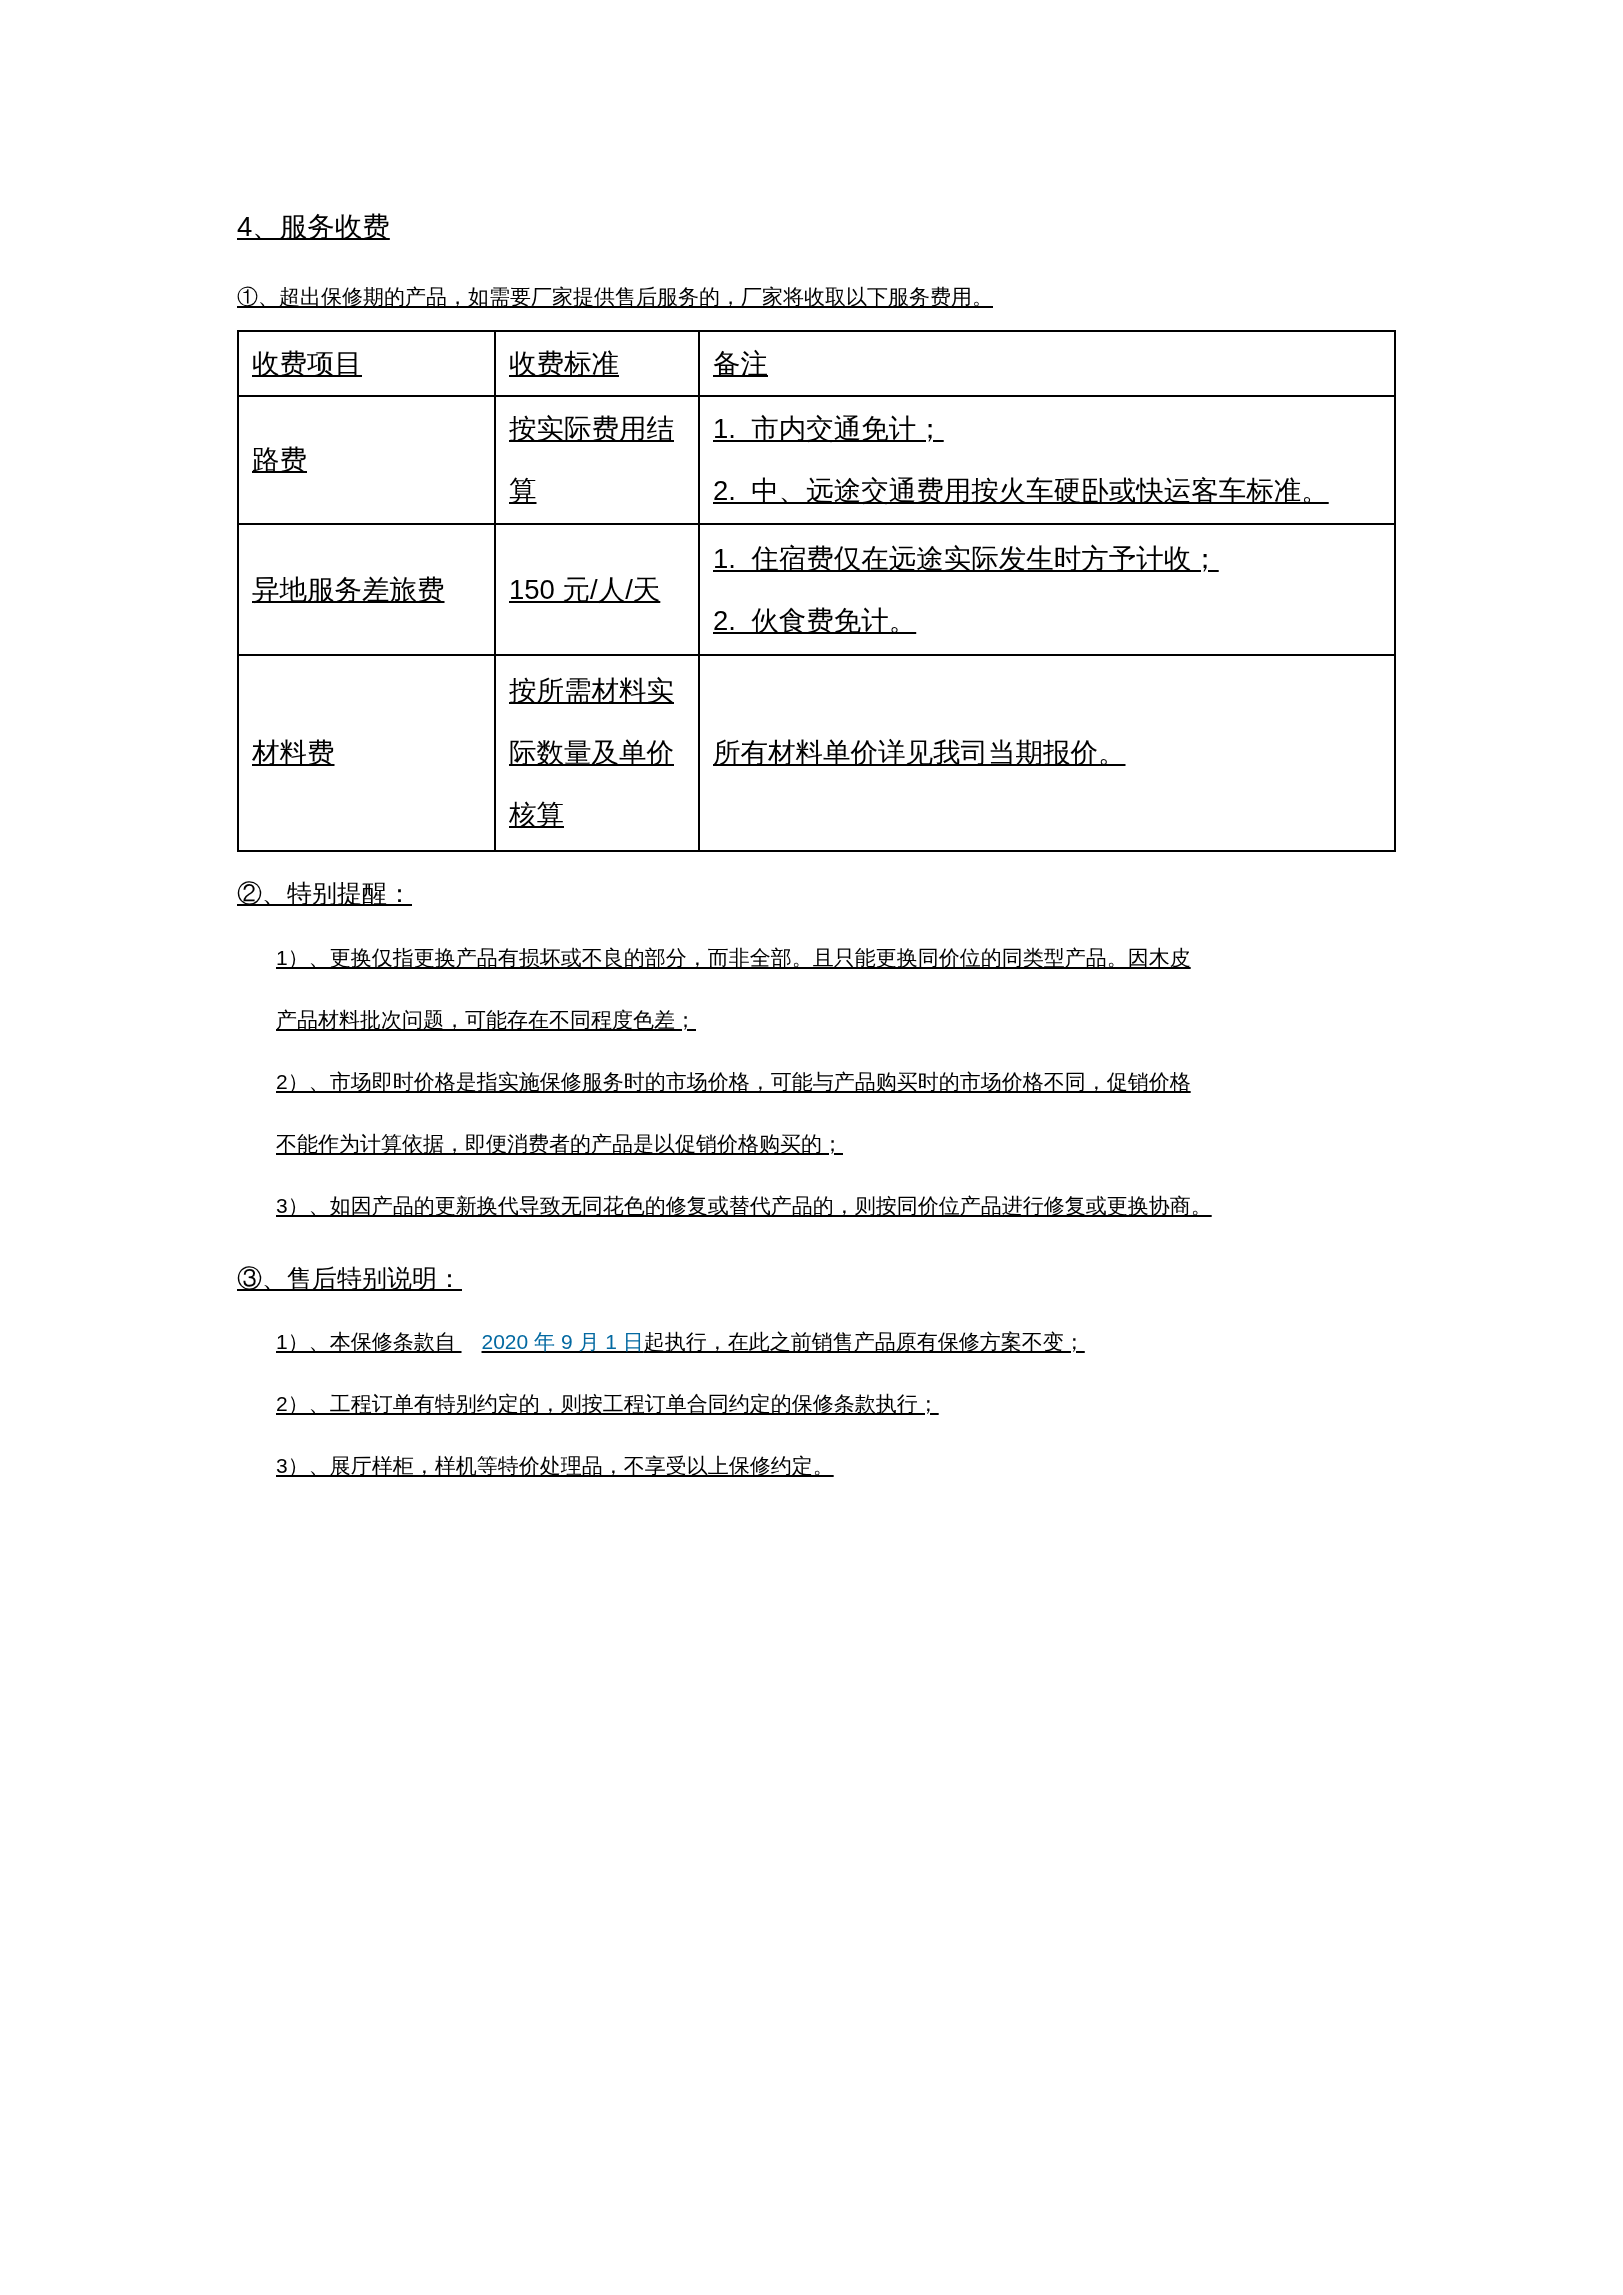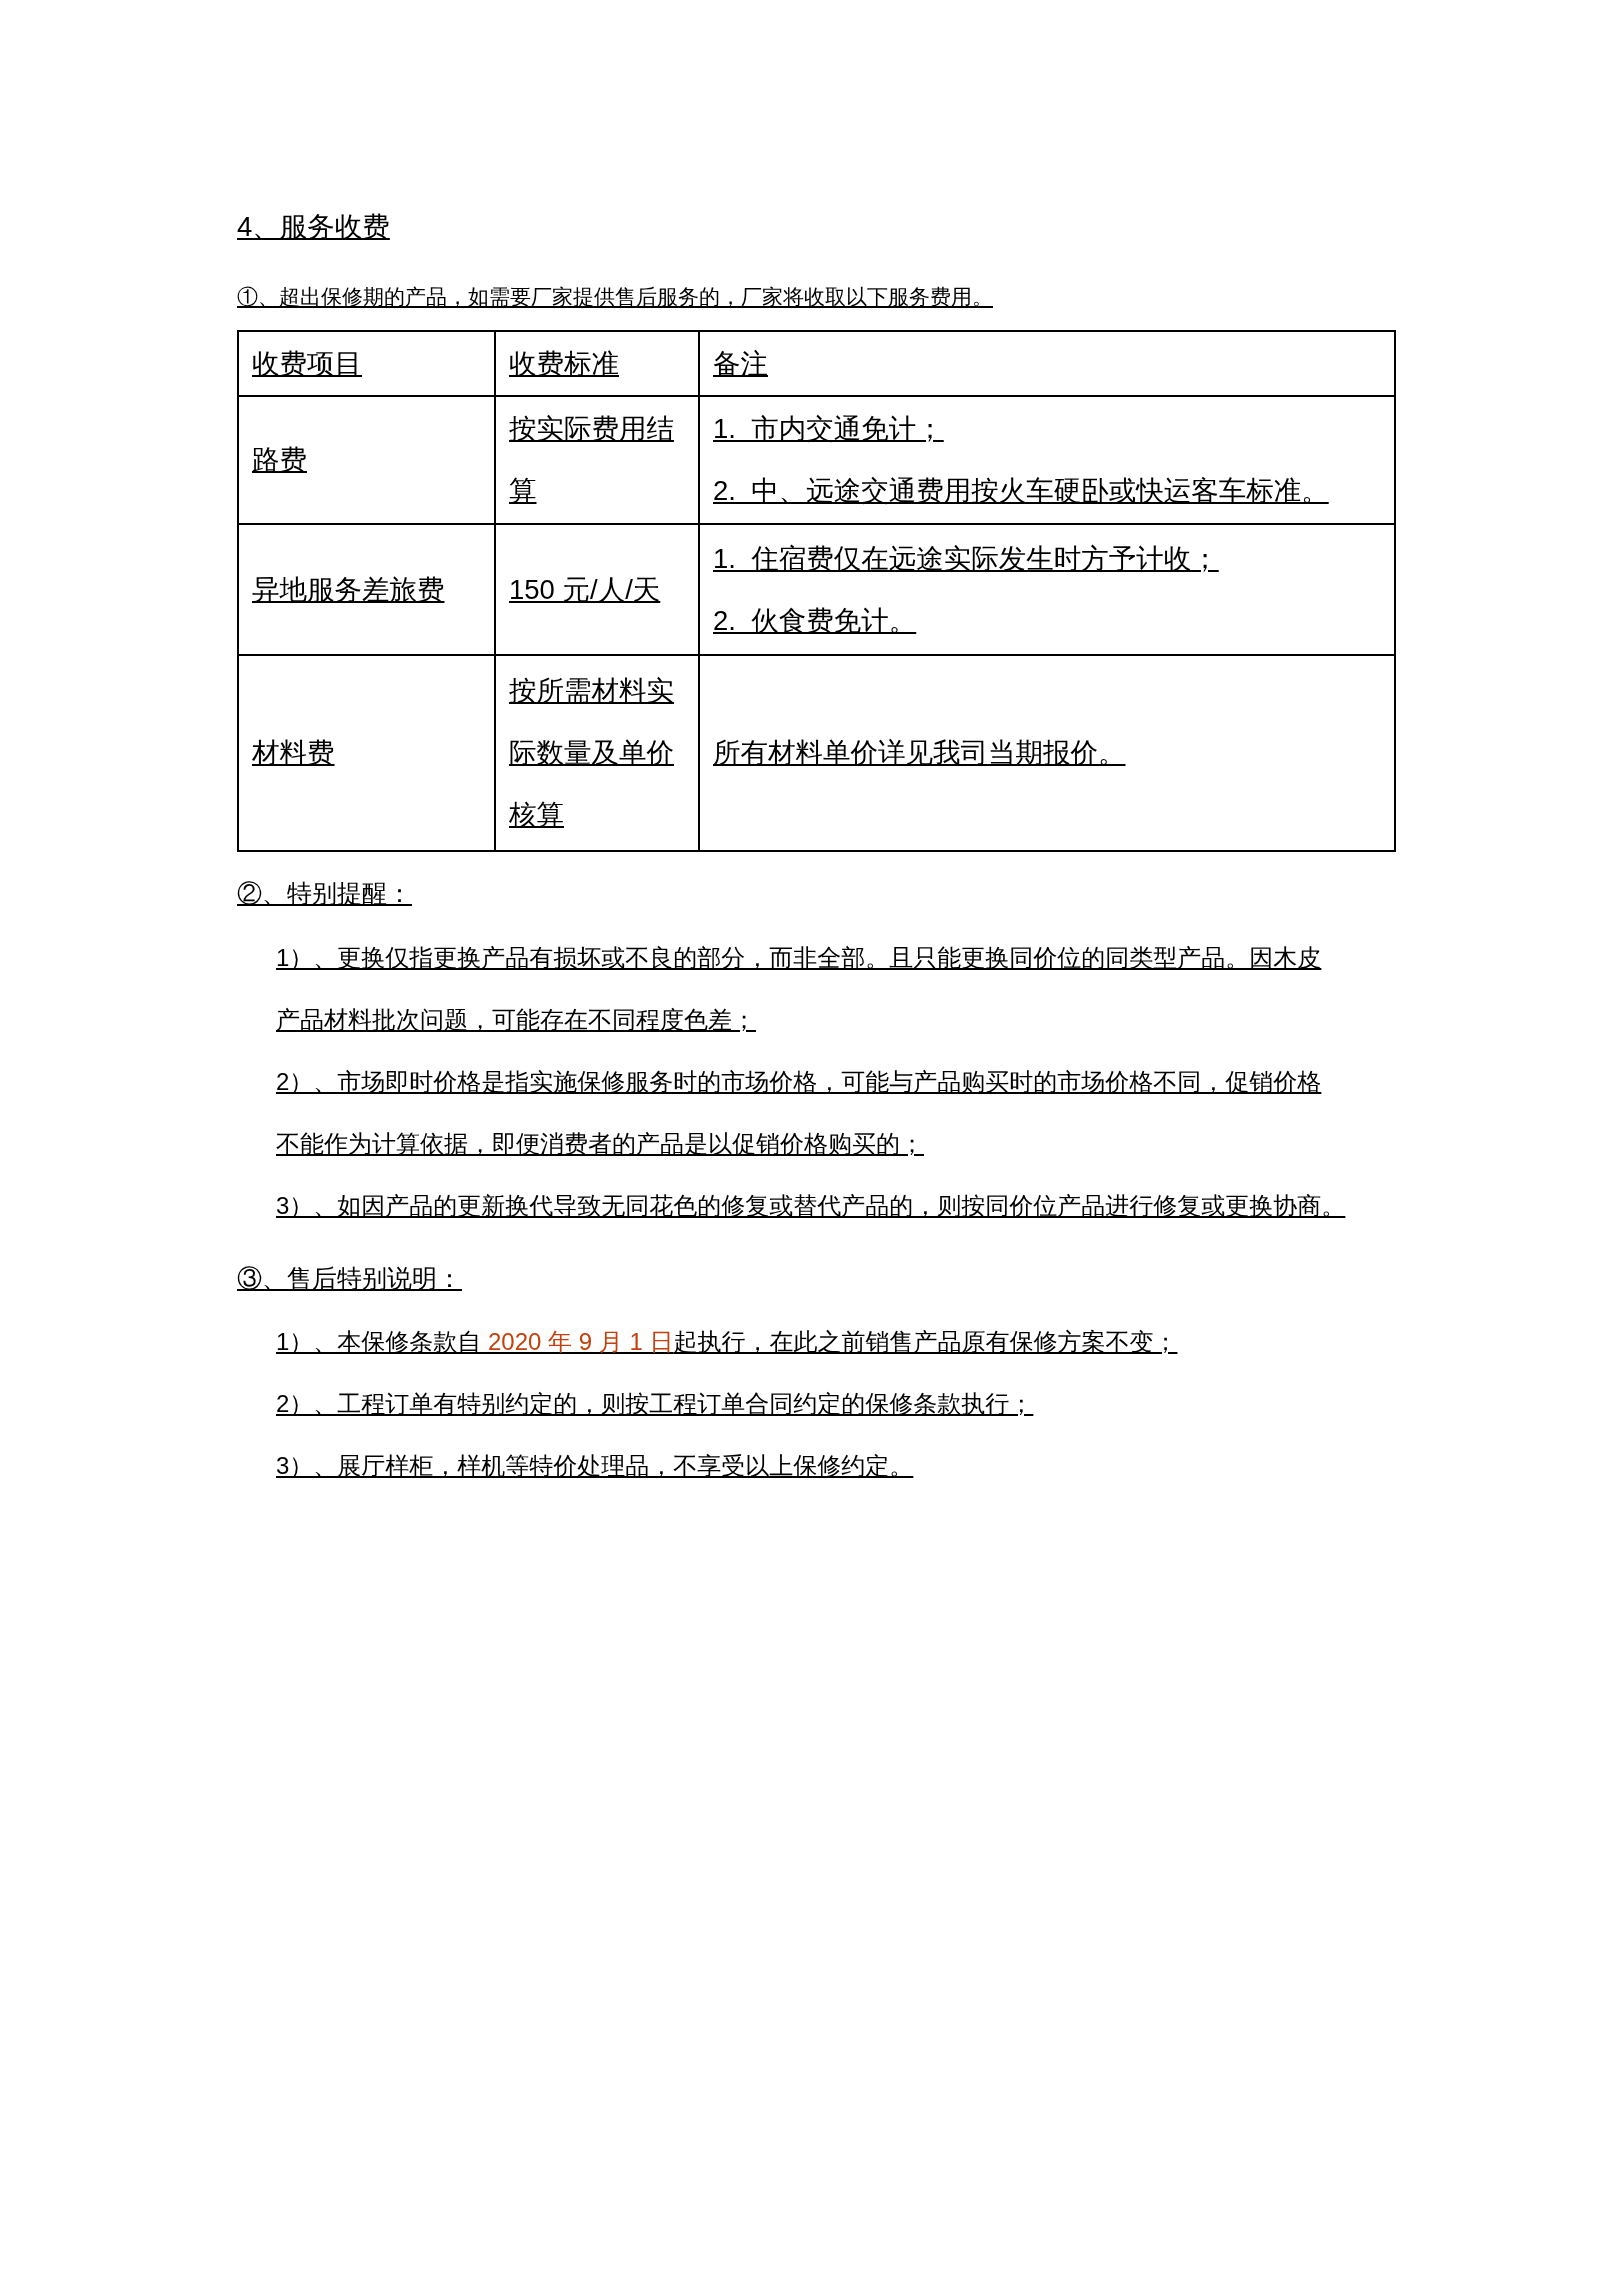--- a/index.html
+++ b/index.html
@@ -62,21 +62,21 @@
   tr.row-travel { height: 131px; }
   tr.row-material { height: 196px; }
   .h2 {
     font-size: 25px;
     line-height: 38px;
     margin: 22px 0 0 0;
     white-space: pre;
   }
   .plist { margin-top: 14.4px; }
   .pline {
-    font-size: 24px;
+    font-size: 21px;
     line-height: 62px;
     padding-left: 39px;
     white-space: pre;
   }
   .red-text { color: #ff0000; }
 </style>
 </head>
 <body>
 
 <div class="page">
@@ -146,19 +146,19 @@
     <div class="pline">1）、更换仅指更换产品有损坏或不良的部分，而非全部。且只能更换同价位的同类型产品。因木皮</div>
     <div class="pline">产品材料批次问题，可能存在不同程度色差；</div>
     <div class="pline">2）、市场即时价格是指实施保修服务时的市场价格，可能与产品购买时的市场价格不同，促销价格</div>
     <div class="pline">不能作为计算依据，即便消费者的产品是以促销价格购买的；</div>
     <div class="pline">3）、如因产品的更新换代导致无同花色的修复或替代产品的，则按同价位产品进行修复或更换协商。</div>
   </div>
 
   <div class="h2">③、售后特别说明：</div>
 
   <div class="plist">
-    <div class="pline"><span>1）、本保修条款自 </span><span class="red-text" style="color: #c2410c;">2020 年 9 月 1 日</span><span>起执行，在此之前销售产品原有保修方案不变；</span></div>
+    <div class="pline"><span>1）、本保修条款自 </span><span class="red-text" style="color: #0369a1; margin-left: 20px;">2020 年 9 月 1 日</span><span>起执行，在此之前销售产品原有保修方案不变；</span></div>
     <div class="pline">2）、工程订单有特别约定的，则按工程订单合同约定的保修条款执行；</div>
     <div class="pline">3）、展厅样柜，样机等特价处理品，不享受以上保修约定。</div>
   </div>
 
 </div>
 
 
 </body></html>

